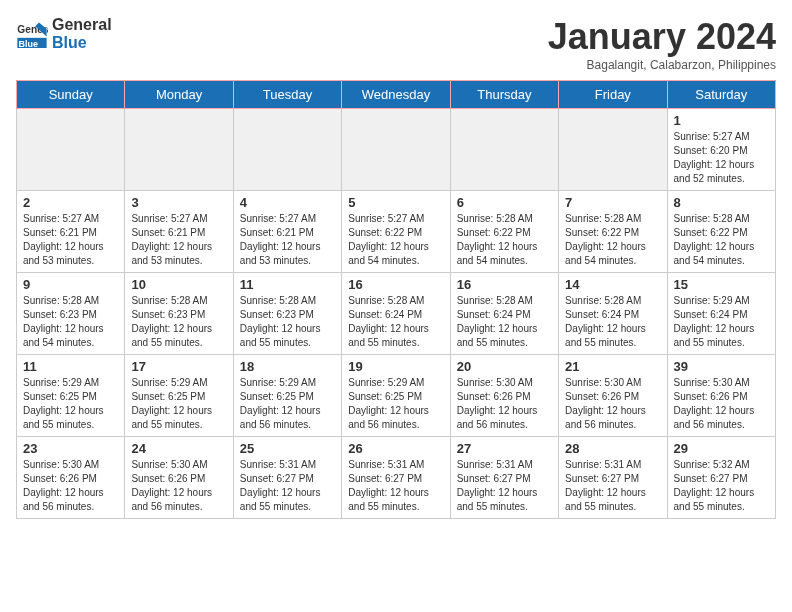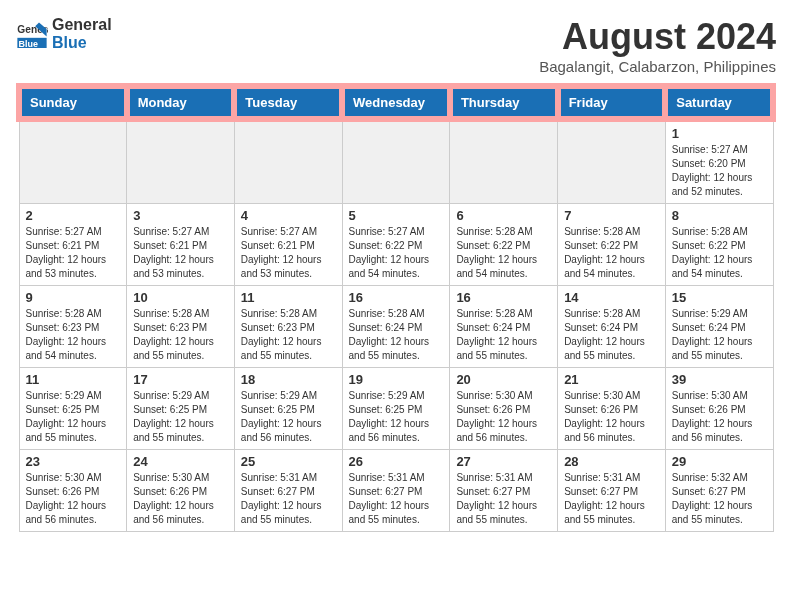--- a/index.html
+++ b/index.html
@@ -27,37 +27,37 @@
     }
     .title-area {
       text-align: right;
     }
     .month-title {
       font-size: 36px;
       font-weight: bold;
       color: #333;
     }
     .location-title {
-      font-size: 15px;
+      font-size: 12px;
       color: #555;
       margin-left: 33px;
     }
     .calendar {
       width: 100%;
       border-collapse: collapse;
       border: 1px solid #ccc;
     }
     .calendar th {
       background: #1a6fb5;
       color: #fff;
       font-size: 13px;
-      font-weight: bold;
-      text-align: left;
+      font-weight: normal;
+      text-align: center;
       padding: 6px 8px;
-      border: 6px solid #fca5a5;
+      border: 1px solid #fca5a5;
     }
     .calendar td {
       border: 1px solid #ccc;
       vertical-align: top;
       padding: 4px 6px;
       width: 108px;
       min-height: 80px;
       background: #fff;
       font-size: 10.5px;
       color: #333;
@@ -90,21 +90,21 @@
       <polygon points="2,28 48,28 48,44 2,44" fill="#1a6fb5"></polygon>
       <text x="4" y="42" font-size="14" font-weight="bold" fill="#fff" font-family="Arial">Blue</text>
       <polygon points="30,10 48,26 48,14 36,4" fill="#1a6fb5"></polygon>
     </svg>
     <div style="display:flex;flex-direction:column;line-height:1.1;">
       <span style="font-size:16px;font-weight:bold;color:#333;">General</span>
       <span style="font-size:16px;font-weight:bold;color:#1a6fb5;">Blue</span>
     </div>
   </div>
   <div class="title-area">
-    <div class="month-title">August 2024</div>
+    <div class="month-title">January 2024</div>
     <div class="location-title">Bagalangit, Calabarzon, Philippines</div>
   </div>
 </div>
 
 <table class="calendar">
   <thead>
     <tr id="header-row">
         <th>Sunday</th>
         <th>Monday</th>
         <th>Tuesday</th>

